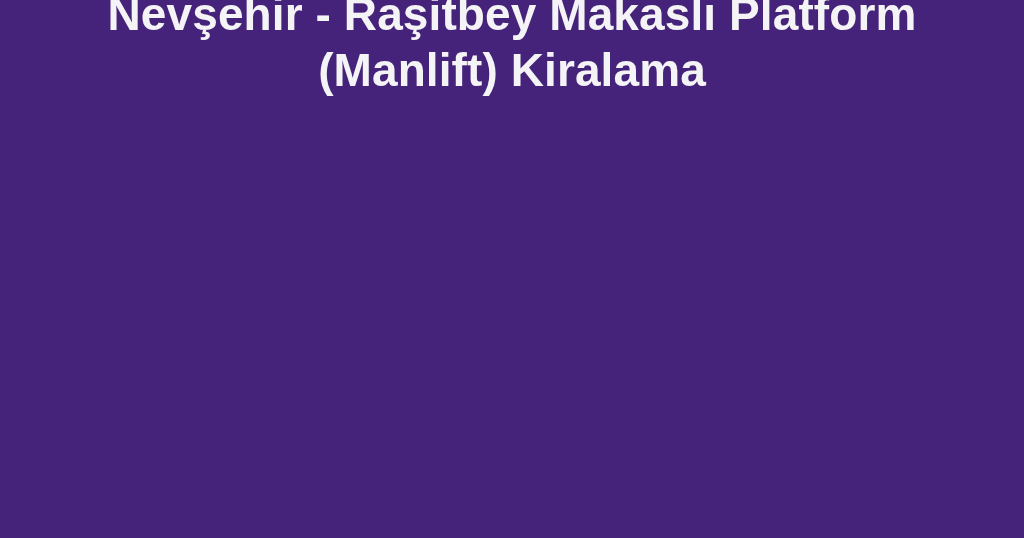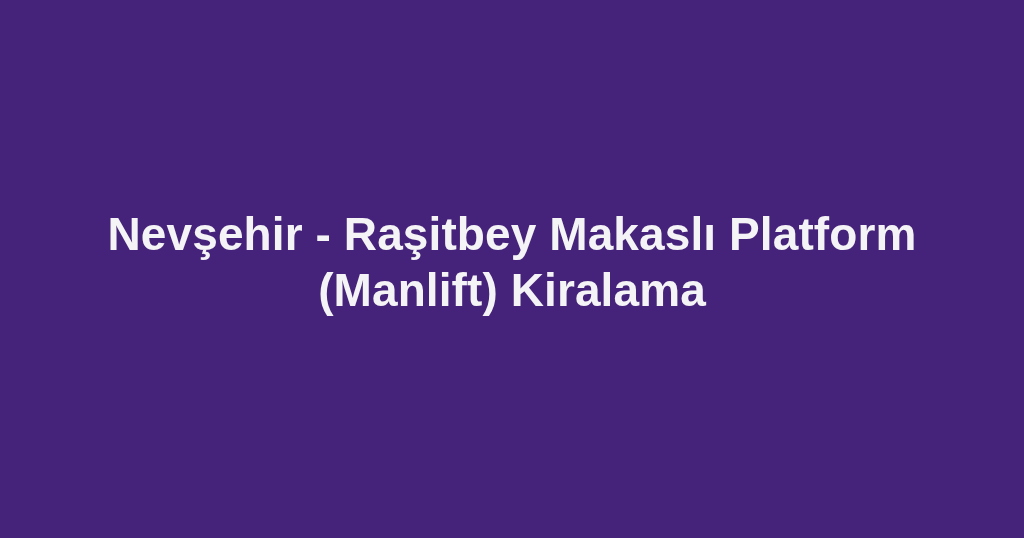--- a/index.html
+++ b/index.html
@@ -16,21 +16,21 @@
   }
 
   
   .share-card {
     position: relative;
     box-sizing: border-box;
     width: 1024px;
     height: 538px;
     background-color: #46237a;   
     display: flex;
-    align-items: center;
+    align-items: flex-start;
     justify-content: center;
     -webkit-font-smoothing: antialiased;
   }
 
   
   .title-block {
     width: 880px;
     margin-top: -14px;
     padding: 0 24px;
     box-sizing: border-box;

